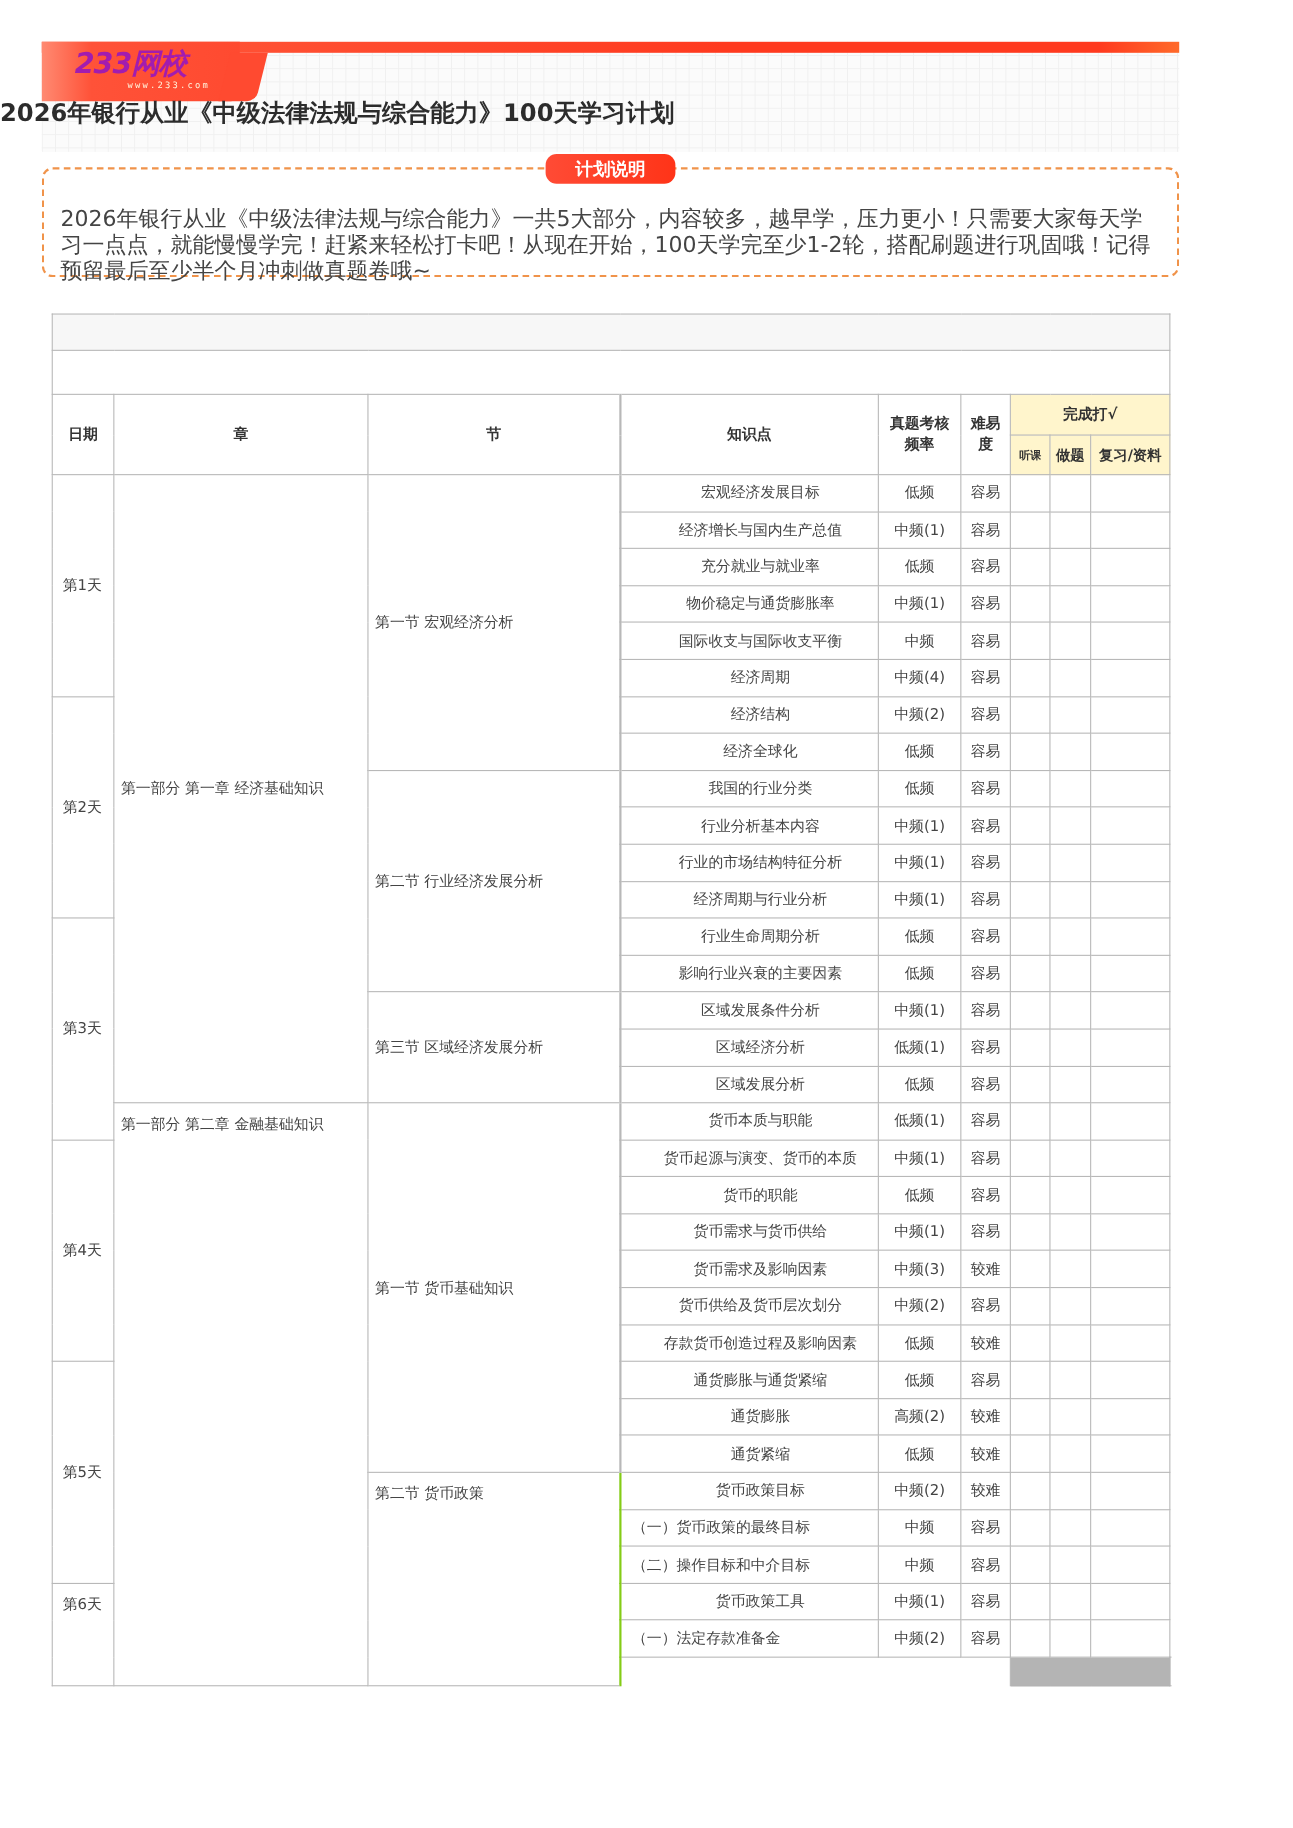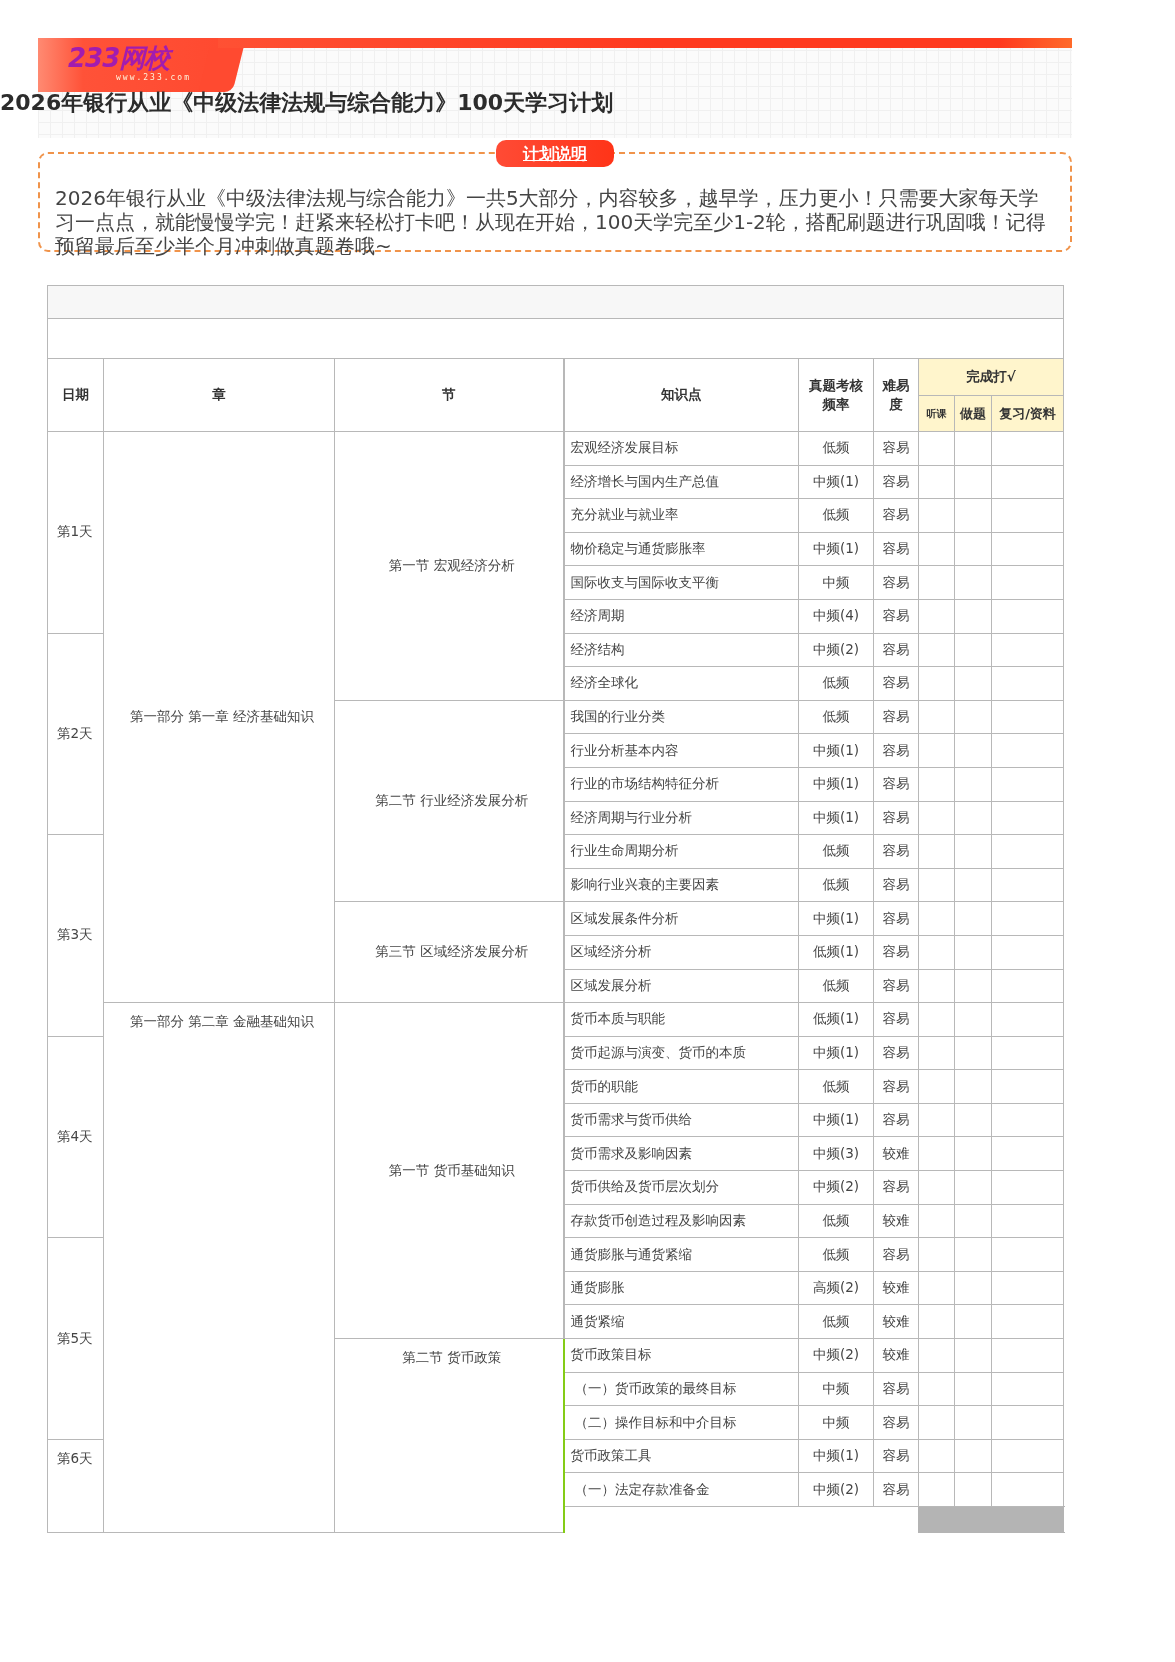--- a/index.html
+++ b/index.html
@@ -41,40 +41,40 @@
     font-family: "DejaVu Sans", sans-serif; font-weight: bold; font-size: 22px; color: #2c2c2c;
   }
 
   .plan-box {
     position: absolute; left: 38px; top: 152px; width: 1034px; height: 100px;
     border: 2px dashed #f0934a; border-radius: 10px; background: #fff;
   }
   .plan-badge {
     position: absolute; left: 496px; top: 140px; width: 118px; height: 27px;
     background: linear-gradient(90deg, #ff4b35, #ff3418); border-radius: 10px;
-    color: #fff; font-weight: bold; font-size: 16px; text-align: center; line-height: 27px; z-index: 2; text-decoration: underline;
+    color: #fff; font-weight: bold; font-size: 16px; text-align: center; line-height: 27px; z-index: 2;
   }
   .plan-text {
     position: absolute; left: 55px; top: 186px; width: 1000px;
     font-size: 20px; line-height: 24px; color: #444;
   }
 
   .tbl-wrap { position: absolute; left: 47px; top: 285px; width: 1016px; }
   table { border-collapse: collapse; width: 1016px; table-layout: fixed; font-size: 13.5px; color: #444; }
   td, th { border: 1px solid #b8b8b8; }
   .r-gray td { background: #f7f7f7; height: 33px; }
   .r-blank td { height: 40px; background: #fff; }
   th { font-weight: bold; color: #333; font-size: 13.5px; text-align: center; background: #fff; }
   th.yel { background: #fff5cc; }
   tbody td { height: 33.6px; }
   td.c { text-align: center; }
-  td.l { text-align: center; padding-left: 6px; }
+  td.l { text-align: left; padding-left: 6px; }
   td.day { text-align: left; padding-left: 9px; }
   td.top { vertical-align: top; padding-top: 10px; }
-  td.kp { padding-left: 6px; }
+  td.kp { padding-left: 20px; text-align: center; }
   td.sub { padding-left: 10px; }
   .footer-gray td { background: #b4b4b4; height: 26px; border-color: #b4b4b4; }
 </style>
 </head>
 <body>
 
 <div class="hero"></div>
 <div class="hero-bar"></div>
 <div class="logo-tab"></div>
 <div class="logo-main">233网校</div>

